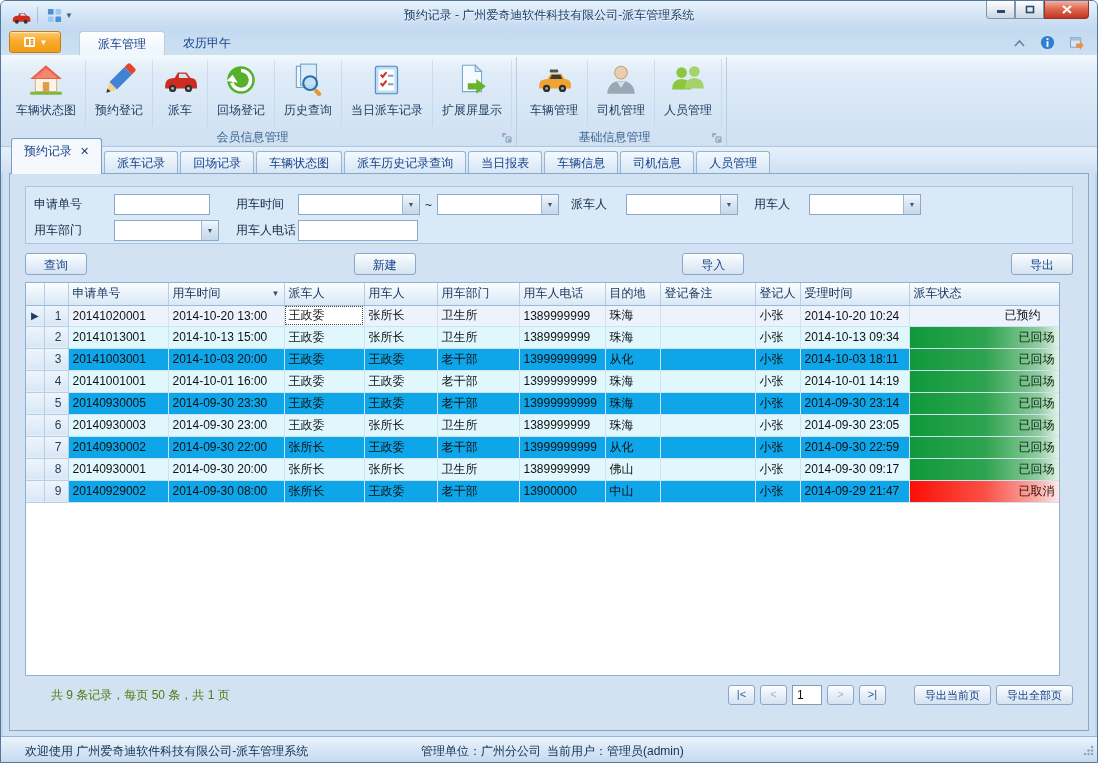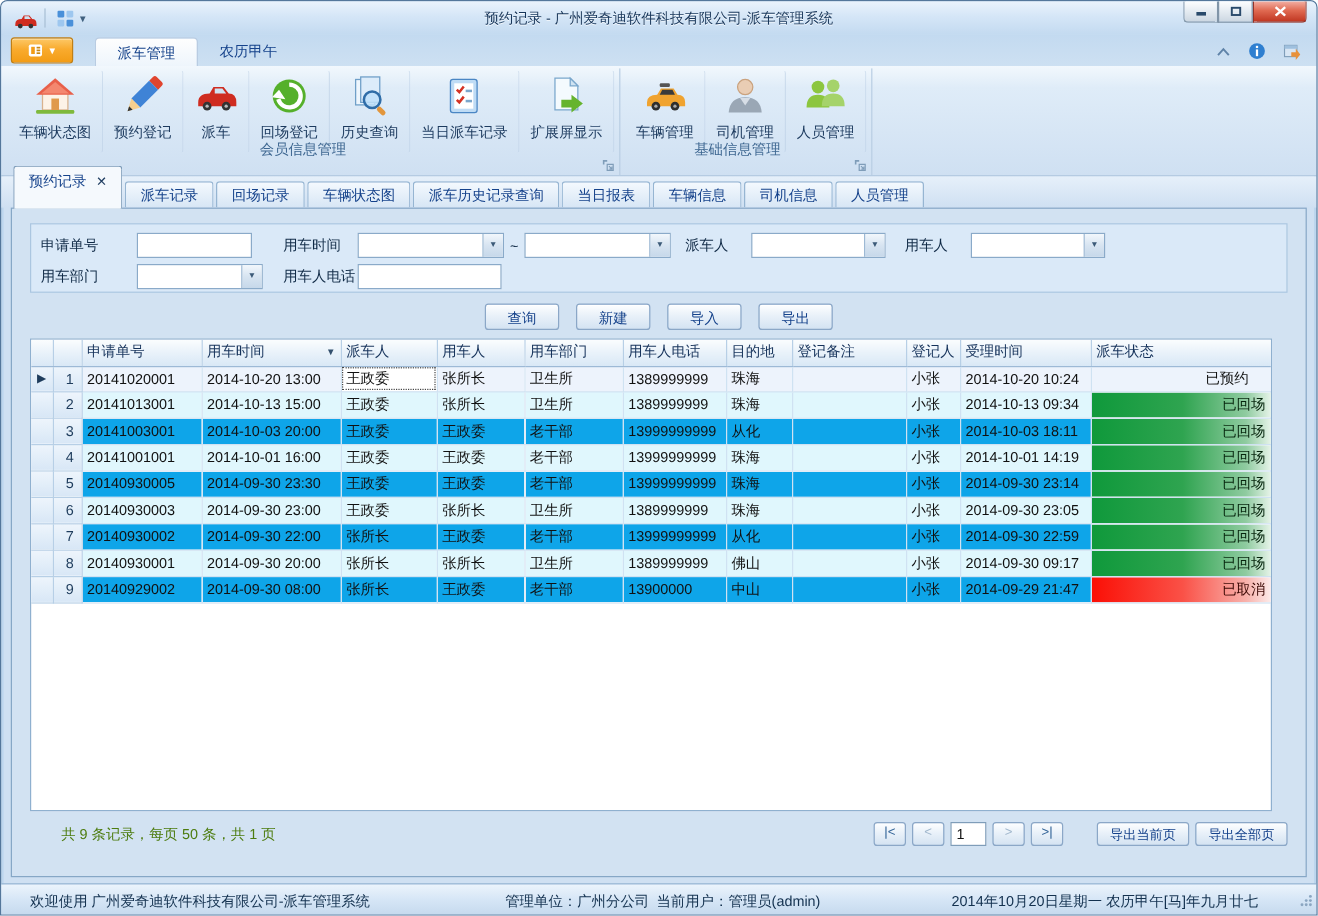--- a/index.html
+++ b/index.html
@@ -46,21 +46,21 @@
     background:linear-gradient(#f2f8fd,#dfecf8 20%,#d7e6f5 60%,#cfe0f2);
     border-bottom:1px solid #aec6de; }
   .ribbon-group { position:relative; display:flex; align-items:flex-start; padding:2px 4px 17px 4px;
     border-right:1px solid #b9cee3; }
   .rbtn { display:flex; flex-direction:column; align-items:center; justify-content:flex-start;
     padding:3px 9px 2px; min-width:54px; height:68px; border-right:1px solid rgba(185,206,227,.55); border-radius:2px; }
   .rbtn:last-child { border-right:none; }
   .rbtn .ricon { width:36px; height:36px; display:block; }
   .rbtn .ricon svg { width:36px; height:36px; display:block; }
   .rbtn .rlabel { margin-top:4px; color:#1c3a5e; white-space:nowrap; }
-  .rgroup-label { position:absolute; left:0; right:14px; bottom:13px; text-align:center; color:#3e6791; }
+  .rgroup-label { position:absolute; left:0; right:14px; bottom:0; text-align:center; color:#3e6791; }
   .launcher { position:absolute; right:3px; bottom:2px; width:11px; height:11px; }
 
   
   .doctab-strip { height:26px; flex:none; display:flex; align-items:flex-end; padding:0 0 0 10px;
     background:linear-gradient(#e6f0fa,#cfe0f2); }
   .dtab { height:22px; padding:3px 12px 0; margin-right:2px; color:#15428b; white-space:nowrap;
     background:linear-gradient(#f4f9fe,#d7e6f5); border:1px solid #96b5d2; border-bottom:none;
     border-radius:3px 3px 0 0; position:relative; z-index:1; }
   .dtab.active { background:#f5f9fd; border-color:#7f9db9; height:36px; padding-top:4px; z-index:3; margin-bottom:-1px; }
   .dtab .close-x { margin-left:8px; color:#1c3a5e; font-weight:bold; font-size:11px; }
@@ -71,21 +71,21 @@
 
   .filter-panel { margin:12px 15px 0; height:58px; border:1px solid #abc6e0; background:#dae9f8; padding:6px 8px 4px; }
   .f-row { display:flex; align-items:center; height:23px; margin-bottom:3px; }
   .f-label { color:#102a46; }
   .tbox { height:21px; border:1px solid #8aaac9; background:#fff; padding:0 4px; font:inherit; color:#222; }
   .combo { display:flex; height:21px; border:1px solid #8aaac9; background:#fff; }
   .combo .cval { flex:1; }
   .combo .cbtn { width:17px; border-left:1px solid #9db9d4; background:linear-gradient(#f2f7fc,#d7e4f1 50%,#c6d8ea);
     display:flex; align-items:center; justify-content:center; font-size:7px; color:#3c5a78; }
 
-  .actions-row { display:flex; justify-content:center; gap:14px; margin:9px 15px 0; }
+  .actions-row { display:flex; justify-content:space-between; gap:14px; margin:9px 15px 0; }
   .btn { min-width:62px; height:22px; border:1px solid #8ba7c7; border-radius:3px; color:#15428b; text-align:center;
     background:linear-gradient(#fdfeff,#e9f1f9 45%,#d4e3f2); box-shadow:inset 0 1px 0 #fff; padding:3px 10px 0; }
 
   
   .grid-box { margin:7px 15px 0; width:1035px; height:394px; border:1px solid #8fb0cf; background:#fff; overflow:hidden; }
   table.grid { border-collapse:collapse; table-layout:fixed; width:1035px; }
   .grid th { height:22px; font-weight:normal; text-align:left; padding:0 4px; color:#15325a; white-space:nowrap; overflow:hidden;
     background:linear-gradient(#fbfdfe,#e9f2fa 50%,#d9e8f6); border-right:1px solid #b7cfe6; border-bottom:1px solid #9db9d6; }
   .grid td { height:21px; padding:0 4px; white-space:nowrap; overflow:hidden; color:#111;
     border-right:1px solid #cfe2f2; border-bottom:1px solid #cfe2f2; }
@@ -594,21 +594,20 @@
         <span class="pbtn wide">导出全部页</span>
       </span>
     </div>
   </div>
 
   <div class="statusbar">
     <span class="sb-item" style="left:24px">欢迎使用 广州爱奇迪软件科技有限公司-派车管理系统</span>
     <span class="sb-item" style="left:420px">管理单位：广州分公司</span>
     <span class="sb-item" style="left:546px">当前用户：管理员(admin)</span>
     <span class="sb-item sb-link" style="left:697px">【软件已注册】</span>
-    <span class="sb-item" style="left:792px">2014年10月20日星期一 农历甲午[马]年九月廿七</span>
     <span class="grip"><svg width="11" height="11" viewBox="0 0 11 11">
           <circle cx="9" cy="2" r="1.2" fill="#8ba6c1"></circle>
           <circle cx="9" cy="5.5" r="1.2" fill="#8ba6c1"></circle>
           <circle cx="9" cy="9" r="1.2" fill="#8ba6c1"></circle>
           <circle cx="5.5" cy="5.5" r="1.2" fill="#8ba6c1"></circle>
           <circle cx="5.5" cy="9" r="1.2" fill="#8ba6c1"></circle>
           <circle cx="2" cy="9" r="1.2" fill="#8ba6c1"></circle>
         </svg></span>
   </div>
 

